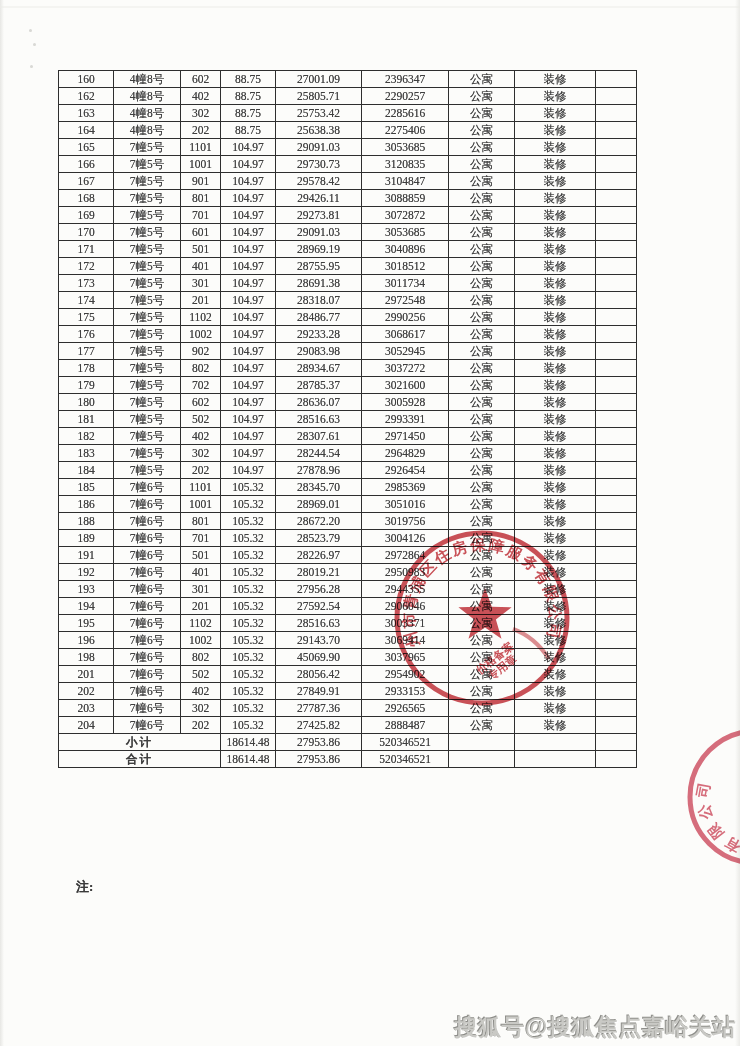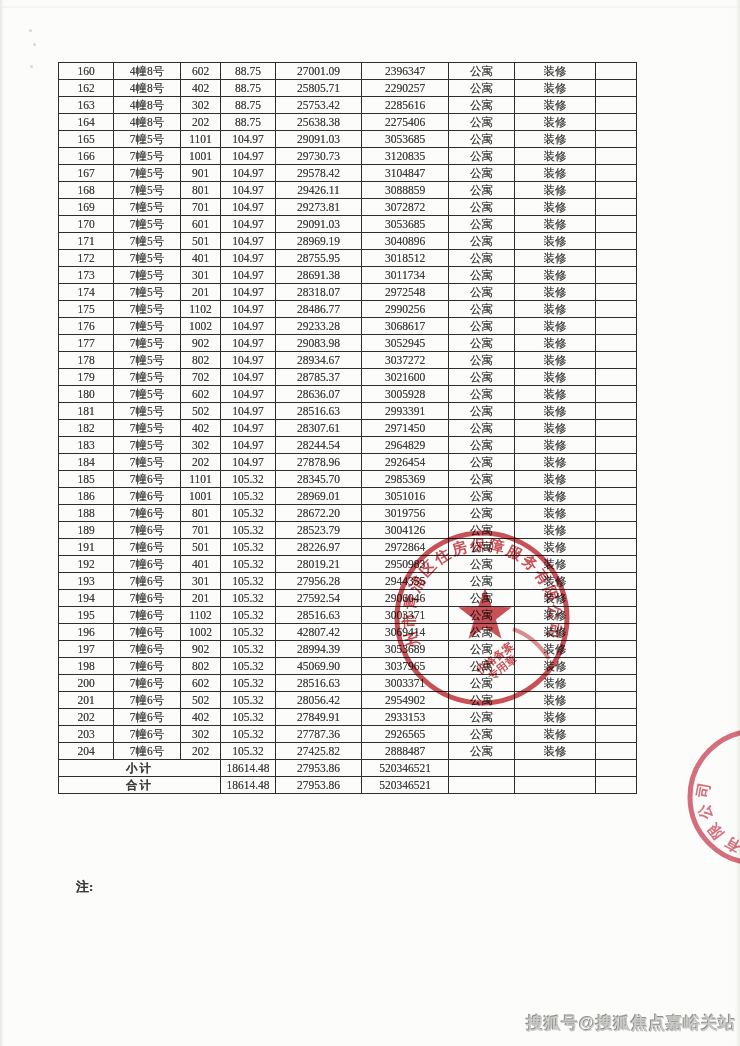--- a/index.html
+++ b/index.html
@@ -9,42 +9,42 @@
     font-family:"Liberation Serif","DejaVu Serif",serif;
   }
   
   .edge-left{position:absolute;left:0;top:0;width:4px;height:1046px;
     background:linear-gradient(to right,#d6d6d2,rgba(255,255,255,0));opacity:.55;}
   .edge-right{position:absolute;right:0;top:0;width:5px;height:1046px;
     background:linear-gradient(to left,#e4e4e0,rgba(255,255,255,0));opacity:.7;}
   .edge-top{position:absolute;left:0;top:6px;width:740px;height:2px;background:#ececE8;opacity:.5;}
   .speck{position:absolute;width:3px;height:3px;border-radius:50%;background:#b5b5b0;opacity:.5;}
   
-  .tbl-wrap{position:absolute;left:58px;top:62px;filter:blur(.2px);}
+  .tbl-wrap{position:absolute;left:58px;top:70px;filter:blur(.2px);}
   table{border-collapse:collapse;table-layout:fixed;width:578px;}
   td{
     border:1px solid #2e2e2e;height:16px;line-height:16px;padding:0;
     text-align:center;font-size:11.5px;color:#3f3f3f;
     white-space:nowrap;overflow:hidden;
     text-shadow:0 0 .4px #6a6a6a;
   }
   .sum-label{letter-spacing:2px;font-weight:bold;}
   
   .note{position:absolute;left:76px;top:878px;font-size:13px;font-weight:bold;
     color:#3a3a3a;text-shadow:0 0 .4px #777;}
   
   .stamp{position:absolute;left:385px;top:523px;width:190px;height:190px;
     mix-blend-mode:multiply;opacity:.88;filter:blur(.3px);z-index:5;}
   .corner-stamp{position:absolute;left:636px;top:722px;width:104px;height:150px;
     mix-blend-mode:multiply;opacity:.8;filter:blur(.3px);z-index:5;}
   
   .watermark{
     position:absolute;right:4px;top:1012px;
     font-family:"Liberation Sans","DejaVu Sans",sans-serif;
-    font-size:17px;font-weight:bold;letter-spacing:.5px;
+    font-size:23px;font-weight:bold;letter-spacing:.5px;
     color:#c9c9c5;
     text-shadow:-1px -1px 0 #8e8e8a,1px 1px 0 #ffffff;
   }
 </style>
 </head>
 <body>
 
 <div class="edge-left"></div>
 <div class="edge-right"></div>
 <div class="edge-top"></div>
@@ -427,55 +427,33 @@
           <td>3003371</td>
           <td>公寓</td>
           <td>装修</td>
           <td></td>
         </tr>
         <tr>
           <td>196</td>
           <td>7幢6号</td>
           <td>1002</td>
           <td>105.32</td>
-          <td>42807.42</td>
+          <td>29143.70</td>
           <td>3069414</td>
-          <td>公寓</td>
-          <td>装修</td>
-          <td></td>
-        </tr>
-        <tr>
-          <td>197</td>
-          <td>7幢6号</td>
-          <td>902</td>
-          <td>105.32</td>
-          <td>28994.39</td>
-          <td>3053689</td>
           <td>公寓</td>
           <td>装修</td>
           <td></td>
         </tr>
         <tr>
           <td>198</td>
           <td>7幢6号</td>
           <td>802</td>
           <td>105.32</td>
           <td>45069.90</td>
           <td>3037965</td>
-          <td>公寓</td>
-          <td>装修</td>
-          <td></td>
-        </tr>
-        <tr>
-          <td>200</td>
-          <td>7幢6号</td>
-          <td>602</td>
-          <td>105.32</td>
-          <td>28516.63</td>
-          <td>3003371</td>
           <td>公寓</td>
           <td>装修</td>
           <td></td>
         </tr>
         <tr>
           <td>201</td>
           <td>7幢6号</td>
           <td>502</td>
           <td>105.32</td>
           <td>28056.42</td>

